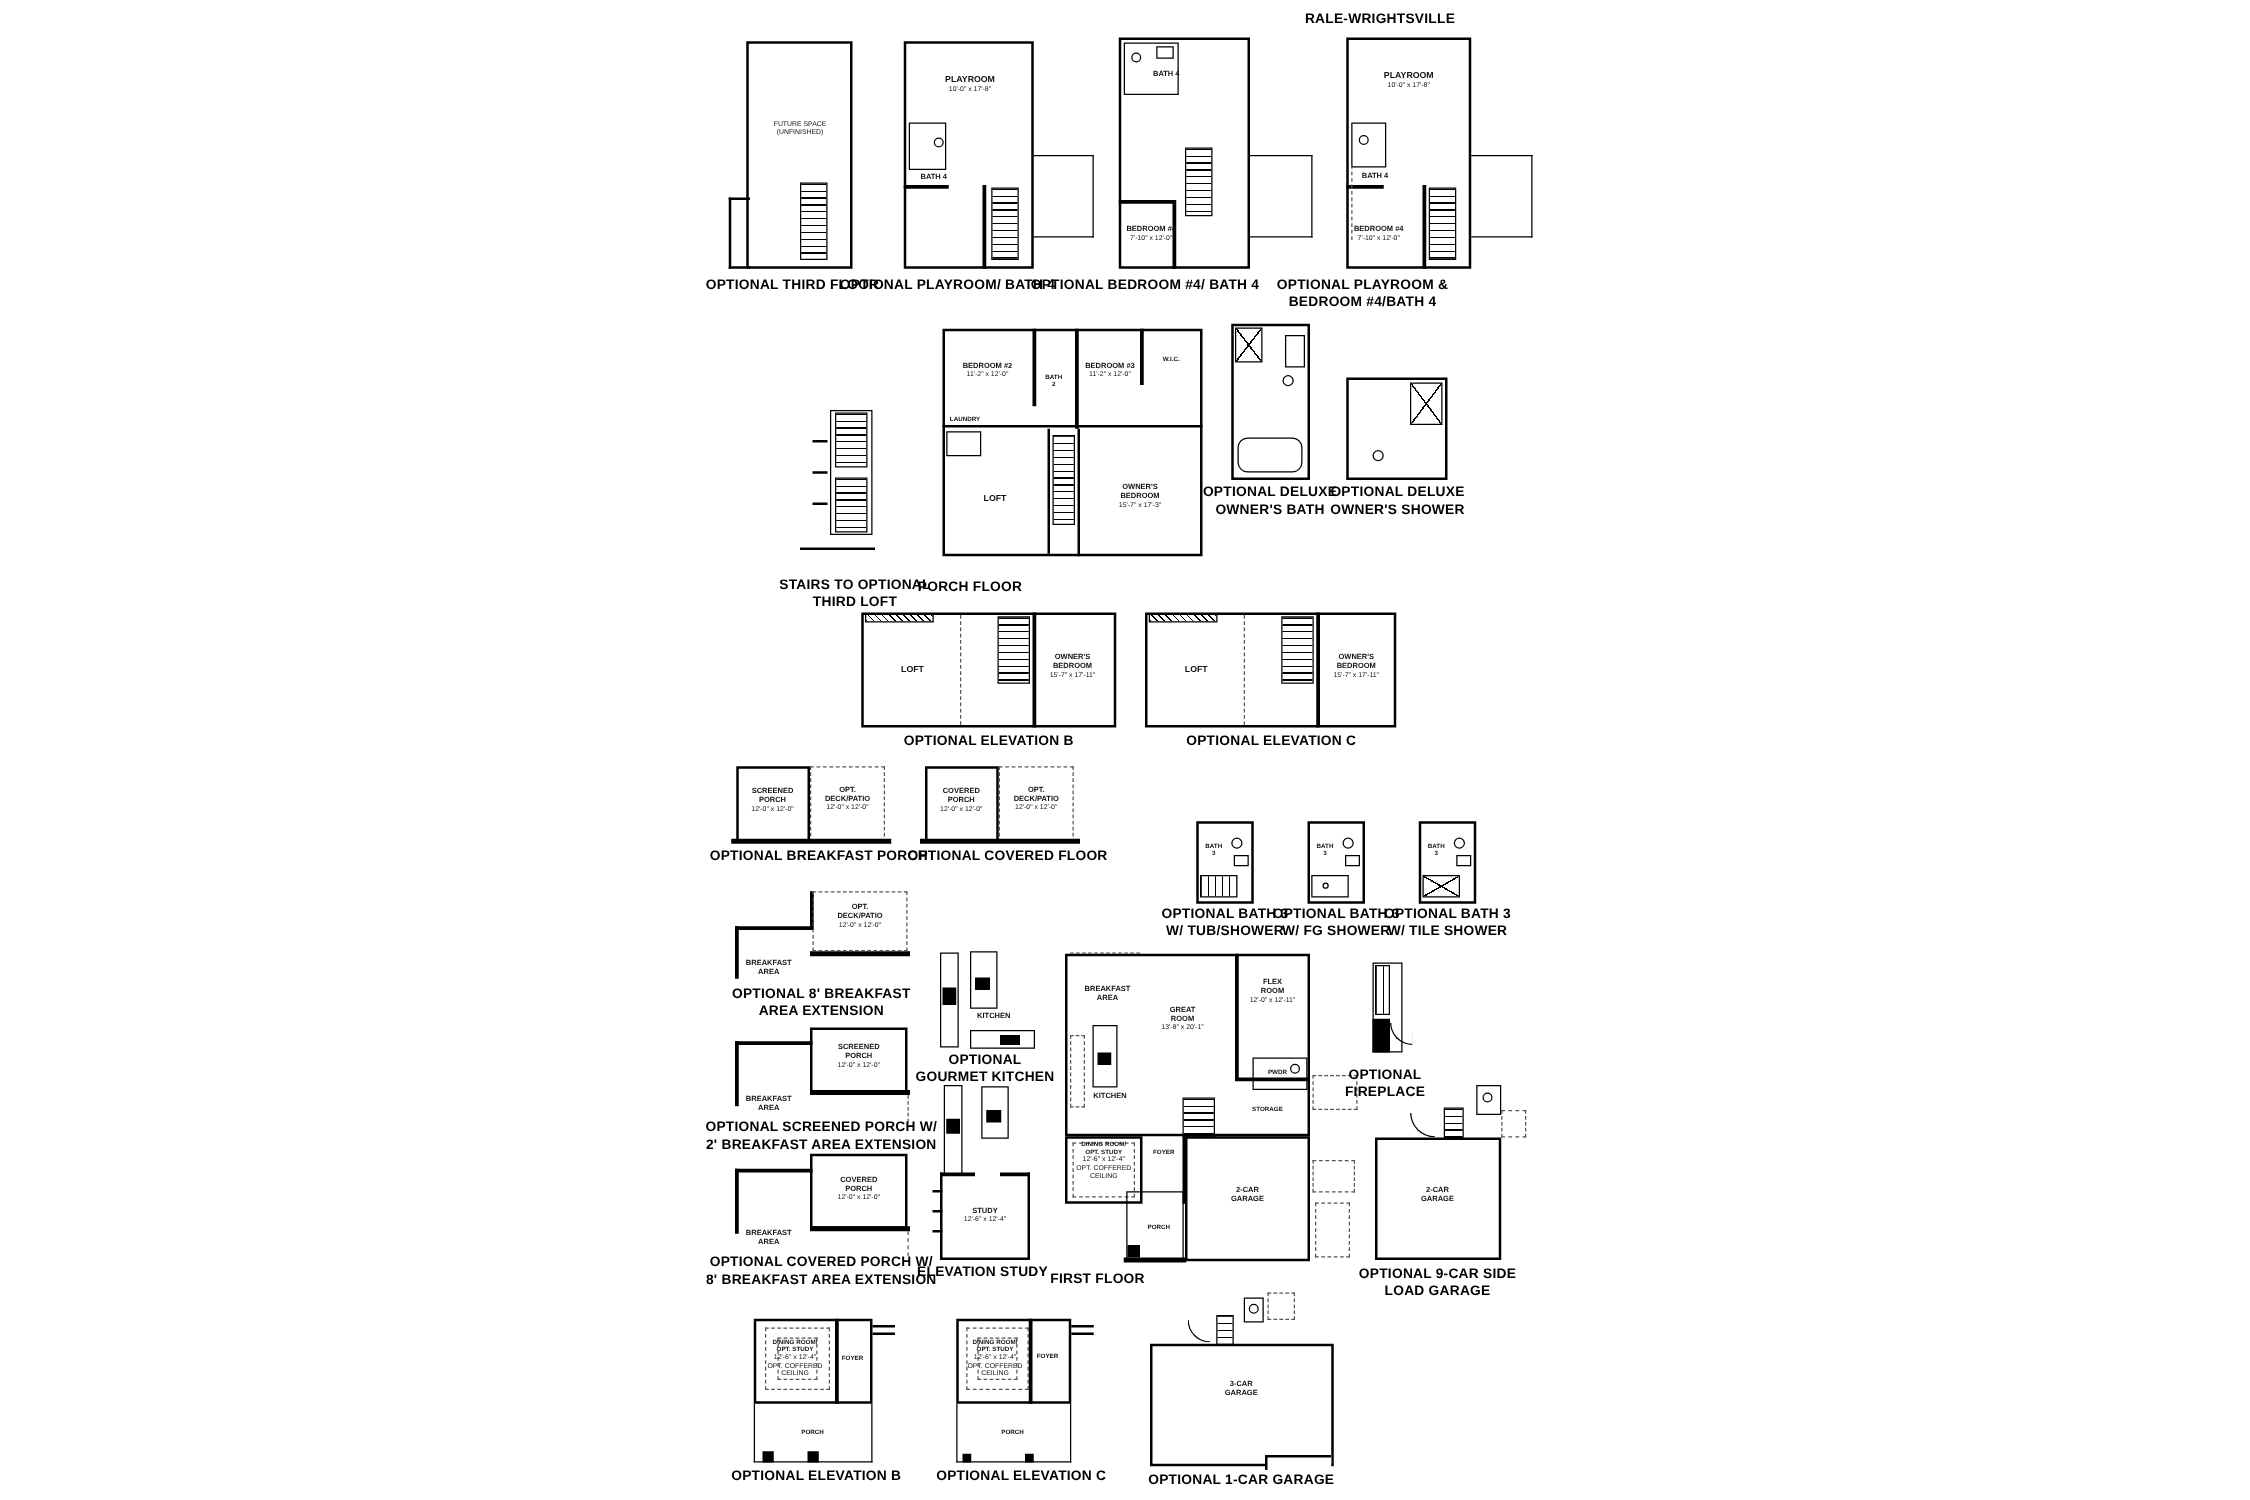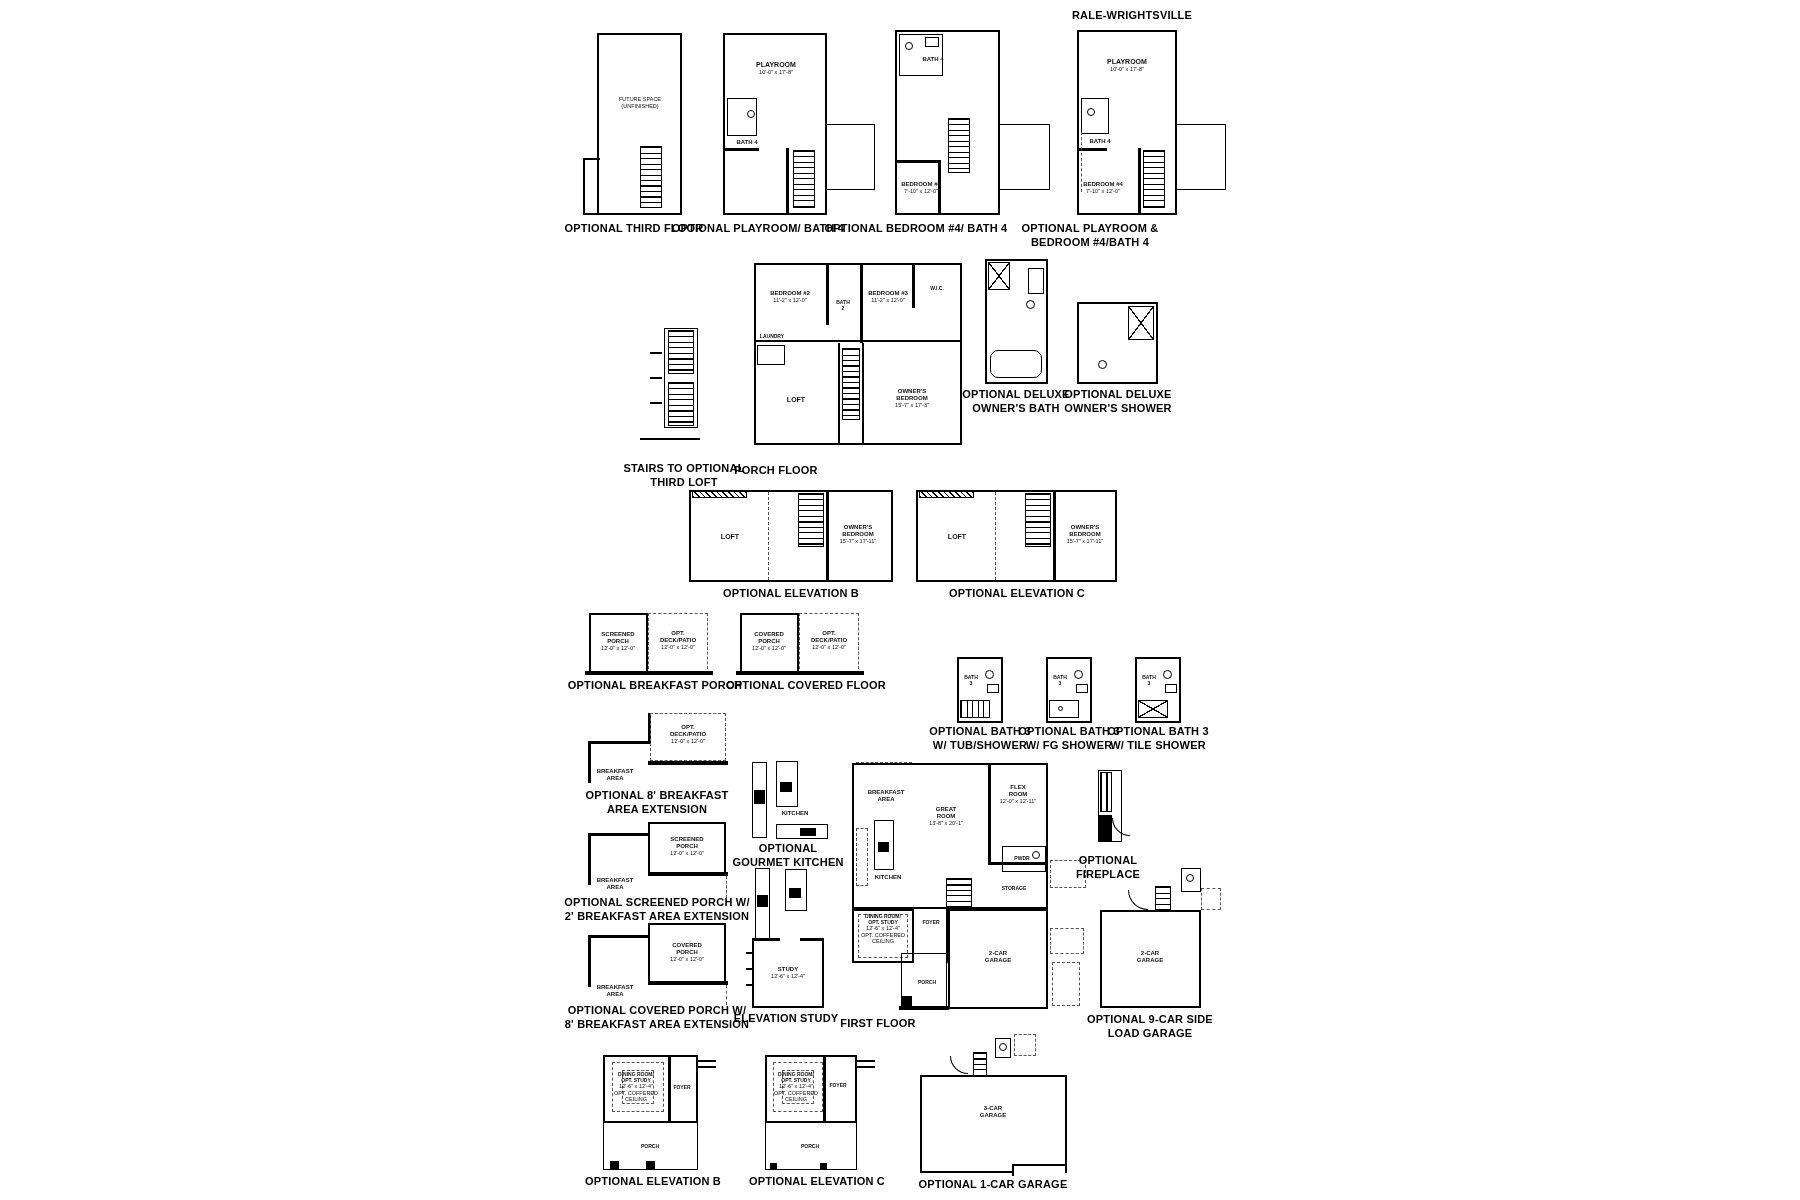--- a/index.html
+++ b/index.html
@@ -30,21 +30,21 @@
   .sm {display:block;font-weight:bold;font-size:6px;}
   .tn {display:block;font-weight:bold;font-size:5px;}
   .cap{position:absolute;transform:translateX(-50%);text-align:center;font-weight:bold;
        font-size:11px;letter-spacing:.2px;white-space:pre-line;line-height:1.25;color:#000;}
 </style>
 </head>
 <body>
 
 <div class="canvas">
 
-  <div class="cap" style="left:1132px;top:9px;font-size:11px">RALE-WRIGHTSVILLE</div>
+  <div class="cap" style="left:1104px;top:9px;font-size:11px">RALE-WRIGHTSVILLE</div>
 
   <div>
     <div class="r" style="left:597px;top:33px;width:85px;height:182px"></div>
     <div class="r" style="left:583px;top:158px;width:17px;height:57px;border-right:none"></div>
     <div class="sv" style="left:640px;top:146px;width:22px;height:62px"></div>
     <div class="lbl" style="left:640px;top:103px"><span class="dm">FUTURE SPACE
 (UNFINISHED)</span></div>
     <div class="cap" style="left:634px;top:222px">OPTIONAL THIRD FLOOR</div>
   </div>
 

